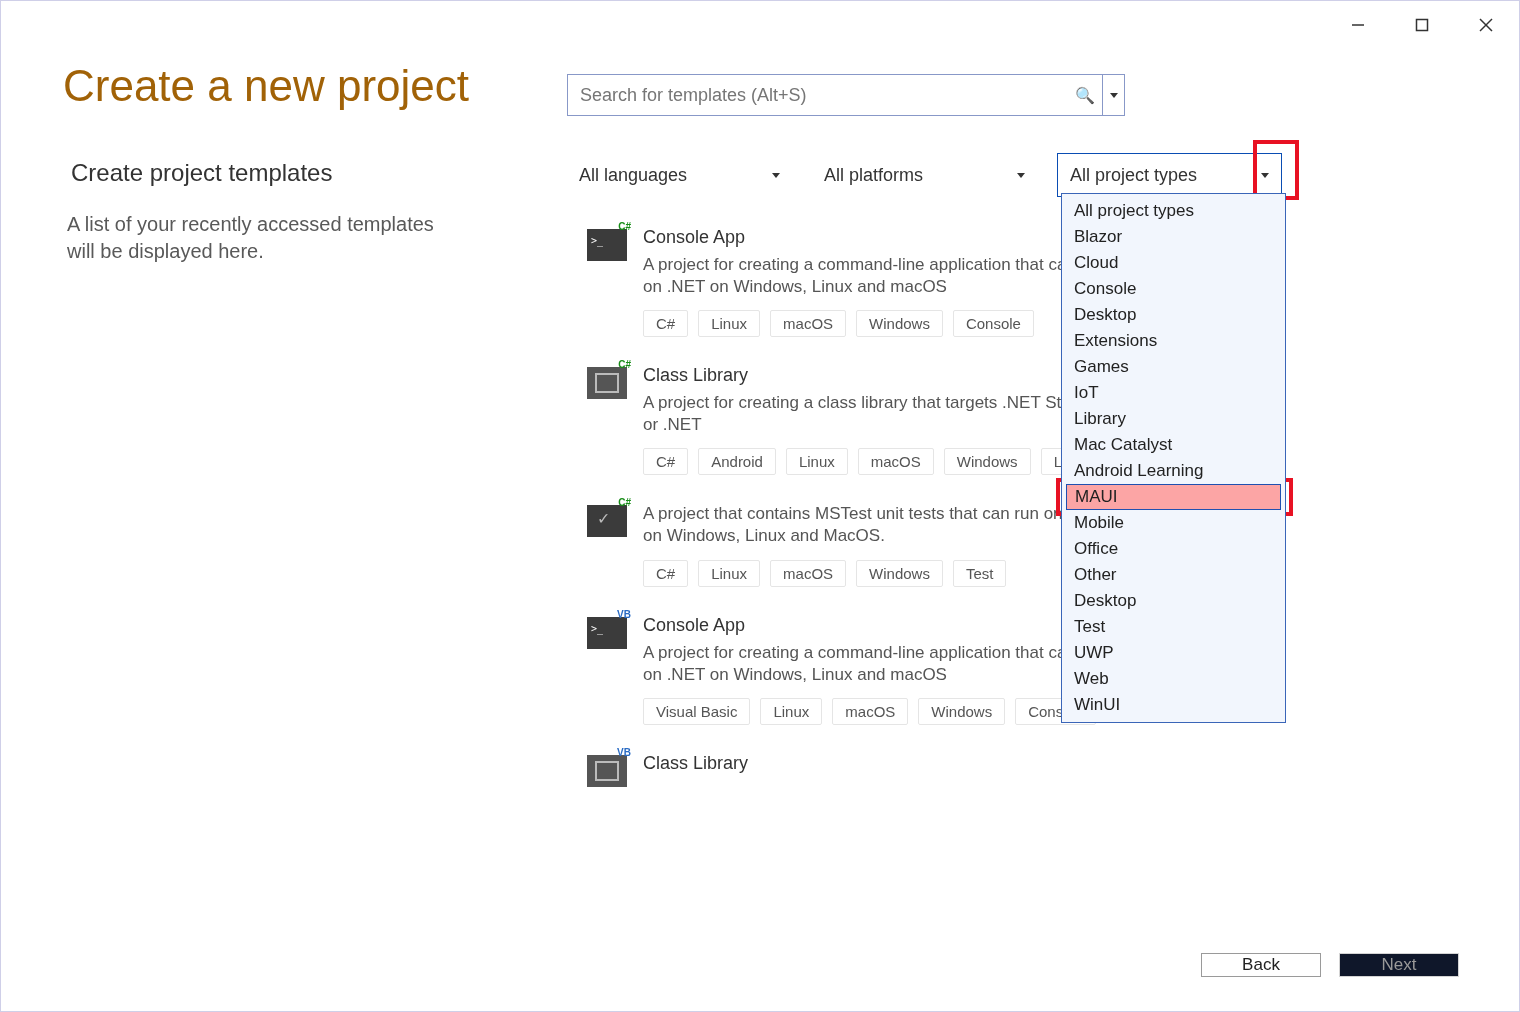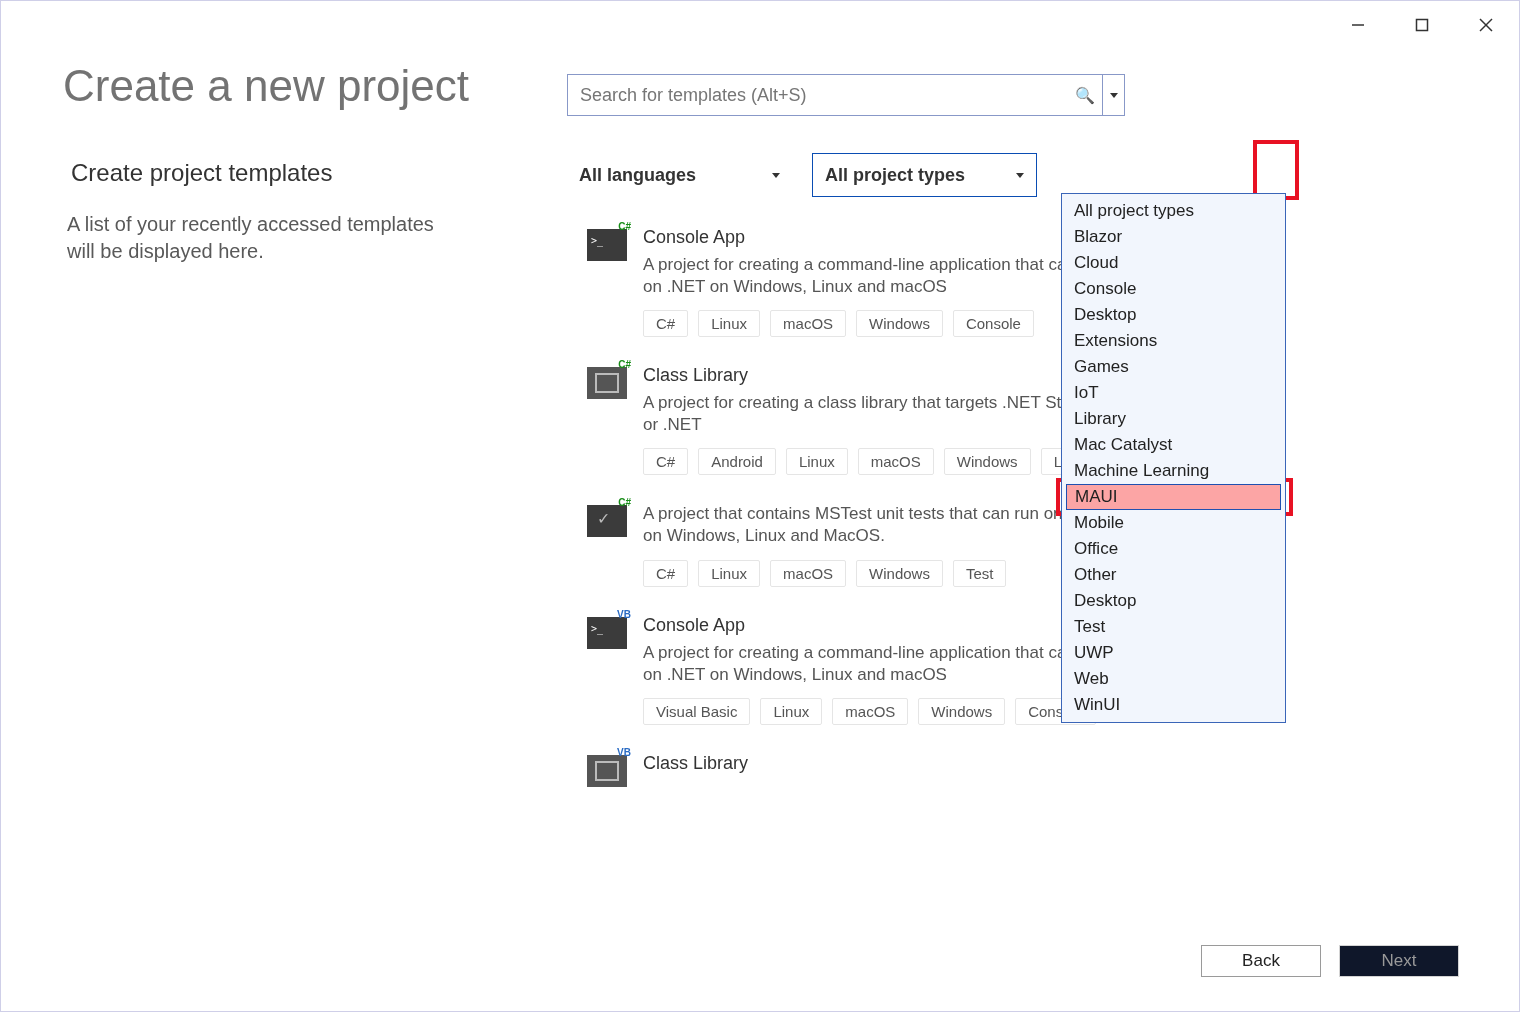--- a/index.html
+++ b/index.html
@@ -2,34 +2,34 @@
 <html><head>
 <meta charset="utf-8">
 <style>
   * { box-sizing: border-box; margin: 0; padding: 0; font-family: "Segoe UI", Tahoma, sans-serif; }
   body { background: #fff; width: 1520px; height: 1012px; position: relative; border: 1px solid #cfcfe8; }
   
   .titlebar-controls { position: absolute; top: 12px; right: 18px; display: flex; gap: 34px; }
   .titlebar-btn { width: 30px; height: 24px; display: flex; align-items: center; justify-content: center; cursor: pointer; }
   .titlebar-btn svg { stroke: #333; }
   
-  .page-title { position: absolute; top: 60px; left: 62px; font-size: 44px; font-weight: 400; color: #737373; }
+  .page-title { position: absolute; top: 60px; left: 62px; font-size: 44px; font-weight: 400; color: #a16207; }
   
   .recent-title { position: absolute; top: 158px; left: 70px; font-size: 24px; font-weight: 400; color: #333; }
   .recent-text  { position: absolute; top: 210px; left: 66px; width: 380px; font-size: 20px; color: #595959; line-height: 1.35; }
   
   .search-wrap { position: absolute; top: 73px; left: 566px; width: 558px; height: 42px; display:flex; }
   .search-input { flex:1; height:100%; border:1px solid #8898c8; padding:0 40px 0 12px; font-size:18px; color:#333; }
   .search-input::placeholder { color:#767676; }
   .search-icon { position:absolute; right:30px; top:50%; transform:translateY(-50%); font-size:16px; color:#333; pointer-events:none; }
   .search-drop { width:22px; height:100%; border:1px solid #8898c8; border-left:none; display:flex; align-items:center; justify-content:center; cursor:pointer; }
   .caret { width:0; height:0; border-left:4px solid transparent; border-right:4px solid transparent; border-top:5px solid #333; }
   
   .filters { position:absolute; top:152px; left:566px; display:flex; gap:20px; }
-  .filter { height:44px; display:flex; align-items:center; justify-content:space-between; padding:0 12px; font-size:18px; color:#333; cursor:pointer; background:#fff;font-weight:bold; }
+  .filter { height:44px; display:flex; align-items:center; justify-content:space-between; padding:0 12px; font-size:18px; color:#333; cursor:pointer; background:#fff; }
   .filter.lang { width:225px; }
   .filter.plat { width:225px; }
   .filter.type { width:225px; border:1px solid #0a4db3; background:#fff; }
   .filter .caret { margin-left:8px; }
   
   .red-box-dropdown { position:absolute; top:139px; left:1252px; width:46px; height:60px; border:4px solid #e81123; pointer-events:none; }
   
   .templates { position:absolute; top:226px; left:586px; width:540px; display:flex; flex-direction:column; gap:28px; }
   .tpl { display:flex; gap:16px; }
   .tpl-icon { width:40px; height:32px; flex-shrink:0; position:relative; background:#3b3b3b; margin-top:2px; }
@@ -45,21 +45,21 @@
   .tpl-desc { font-size:17px; color:#555; line-height:1.3; margin-bottom:12px; white-space:normal; }
   .tags { display:flex; gap:10px; flex-wrap:wrap; }
   .tag { padding:4px 12px; border:1px solid #e5e5e5; background:#fff; font-size:15px; color:#555; border-radius:2px; }
   
   .dropdown { position:absolute; top:192px; left:1060px; width:225px; background:#f2f6fd; border:1px solid #3a65b8; padding:4px 0; z-index:10; }
   .dd-item { padding:3px 12px; font-size:17px; color:#222; cursor:pointer; }
   .dd-item.selected { background:#fca5a5; border:1px solid #2050b0; margin:0 4px; padding:2px 8px; }
   .red-box-item { position:absolute; border:4px solid #e81123; pointer-events:none; }
   
   .footer { position:absolute; bottom:34px; right:60px; display:flex; gap:18px; }
-  .btn { width:120px; height:32px; display:flex; align-items:center; justify-content:center; font-size:17px; cursor:pointer; }
+  .btn { width:120px; height:24px; display:flex; align-items:center; justify-content:center; font-size:17px; cursor:pointer; }
   .btn.back { background:#fff; border:1px solid #9a9a9a; color:#222; }
   .btn.next { background:#0f172a; border:1px solid #d4d4d4; color:#999; }
 </style>
 </head>
 <body>
 
 <div class="titlebar-controls">
   <div class="titlebar-btn">
     <svg width="14" height="14">
         <line x1="1" y1="7" x2="13" y2="7" stroke-width="1.5"></line>
@@ -87,20 +87,24 @@
   <input class="search-input" placeholder="Search for templates (Alt+S)" style="">
   <span class="search-icon">🔍</span>
   <div class="search-drop">
       <span class="caret"></span>
     </div>
 </div>
 
 <div class="filters">
   <div class="filter lang">
     <span>All languages</span>
+    <span class="caret"></span>
+  </div>
+  <div class="filter plat">
+    <span>All platforms</span>
     <span class="caret"></span>
   </div>
   <div class="filter type">
     <span>All project types</span>
     <span class="caret"></span>
   </div>
 </div>
 <div class="red-box-dropdown"></div>
 
 <div class="templates" id="templates">
@@ -182,21 +186,21 @@
     <div class="dd-item">All project types</div>
     <div class="dd-item">Blazor</div>
     <div class="dd-item">Cloud</div>
     <div class="dd-item">Console</div>
     <div class="dd-item">Desktop</div>
     <div class="dd-item">Extensions</div>
     <div class="dd-item">Games</div>
     <div class="dd-item">IoT</div>
     <div class="dd-item">Library</div>
     <div class="dd-item">Mac Catalyst</div>
-    <div class="dd-item">Machine Learning</div>
+    <div class="dd-item">Android Learning</div>
     <div class="dd-item selected">MAUI</div>
     <div class="dd-item">Mobile</div>
     <div class="dd-item">Office</div>
     <div class="dd-item">Other</div>
     <div class="dd-item">Desktop</div>
     <div class="dd-item">Test</div>
     <div class="dd-item">UWP</div>
     <div class="dd-item">Web</div>
     <div class="dd-item">WinUI</div>
   </div>

